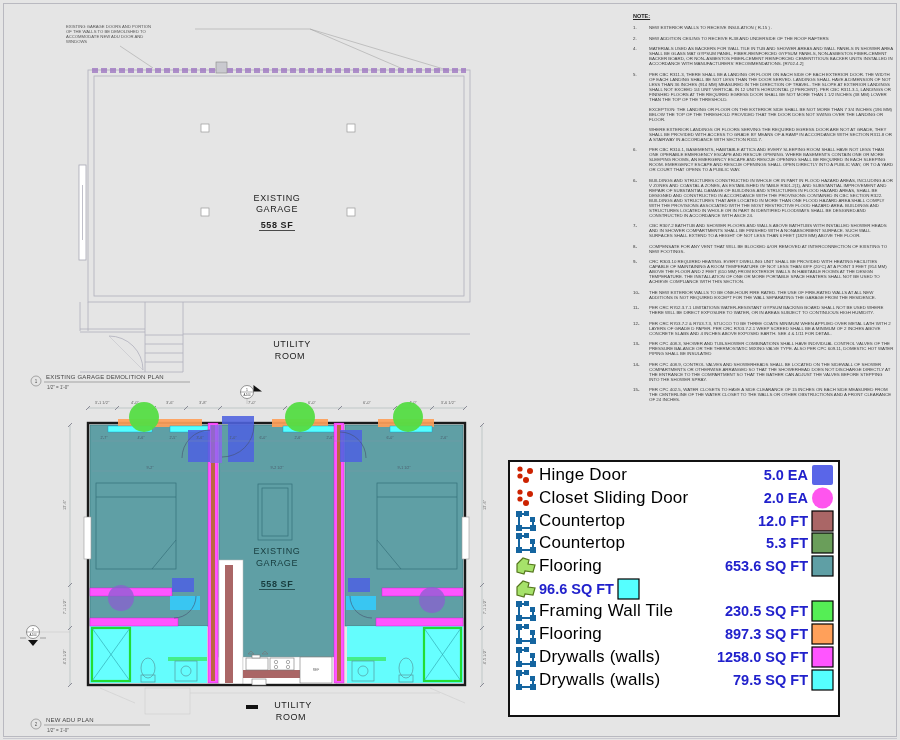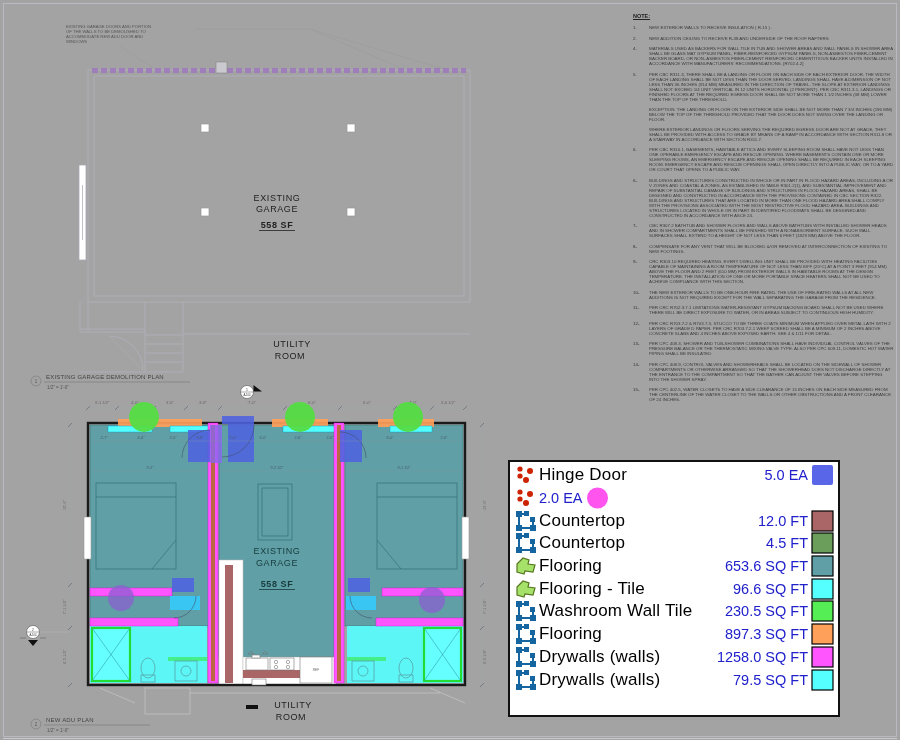--- a/index.html
+++ b/index.html
@@ -1,34 +1,34 @@
 <!DOCTYPE html>
 <html><head>
 <meta charset="utf-8">
 <style>
   html,body{margin:0;padding:0;background:#fff;}
-  #sheet{position:relative;width:900px;height:740px;background:#a3a3a3;overflow:hidden;
+  #sheet{position:relative;width:900px;height:740px;background:#e5e5e5;overflow:hidden;
          font-family:"Liberation Sans",sans-serif;}
   .frame{position:absolute;inset:3px;border:1px solid #b9b9c0;pointer-events:none;}
   .frame2{position:absolute;left:3px;right:3px;bottom:1px;border-top:1px solid #c9c9d0;height:0;}
 
   
   #notes{position:absolute;left:633px;top:13px;width:261px;color:#3a3a3a;}
   #notes .nhead{font-size:5.5px;font-weight:bold;text-decoration:underline;color:#222;margin-bottom:6px;}
   .note{display:flex;gap:5px;margin-bottom:5.5px;}
   .nnum{flex:none;width:11px;font-size:4.4px;line-height:5px;color:#333;}
   .ntext{font-size:4.4px;line-height:5px;white-space:pre-line;text-align:left;color:#3a3a3a;}
 
   
   #legend{position:absolute;left:508px;top:460px;width:332px;height:257px;background:#fff;
           border:2px solid #111;box-sizing:border-box;padding:2px 4px 0 3px;z-index:40;}
   .lrow{display:flex;align-items:center;height:22.7px;}
   .licon{flex:none;width:26px;height:22px;display:flex;align-items:center;justify-content:center;}
   .llabel{flex:1;font-size:17px;color:#000;letter-spacing:.2px;white-space:nowrap;overflow:hidden;}
-  .lqty{flex:none;font-size:14.5px;font-weight:normal;color:#2121cc;margin-right:3px;white-space:nowrap;}
+  .lqty{flex:none;font-size:14.5px;font-weight:bold;color:#2121cc;margin-right:3px;white-space:nowrap;}
   .lswatch{flex:none;width:23px;height:22px;}
 
   svg text{font-family:"Liberation Sans",sans-serif;}
   .planlabel{fill:#222;font-size:9px;letter-spacing:.6px;}
   .tealtxt{fill:#173c3e;}
   .dim{fill:#666;font-size:4px;}
   .dimS{fill:#4a5a6a;font-size:3.6px;}
   .ttl{fill:#444;font-size:6px;letter-spacing:.2px;}
   .scale{fill:#555;font-size:4.5px;}
   .mkr{fill:#333;}
@@ -455,20 +455,21 @@
       <span class="licon">
           <svg width="22" height="22" viewBox="0 0 22 22">
             <g fill="#cc2200">
               <circle cx="5" cy="5" r="2.6"></circle>
               <circle cx="15" cy="7" r="3"></circle>
               <circle cx="5" cy="12" r="2.6"></circle>
               <circle cx="11" cy="16" r="3"></circle>
             </g>
           </svg>
         </span>
+      <span class="llabel">Closet Sliding Door</span>
       <span class="lqty">2.0 EA</span>
       <svg class="lswatch" viewBox="0 0 23 22">
           <circle cx="11.5" cy="11" r="10.5" fill="#ff55ee"></circle>
         </svg>
     </div>
 
     <div class="lrow">
       <span class="licon">
           <svg width="22" height="22" viewBox="0 0 22 22">
             <path d="M4,4 L4,18 L18,18 M4,4 L11,4 M18,10 L18,18" stroke="#1565a0" stroke-width="2" fill="none"></path>
@@ -495,21 +496,21 @@
             <g fill="#1565a0">
               <rect x="1" y="1" width="6" height="6"></rect>
               <rect x="9" y="1" width="5" height="5"></rect>
               <rect x="1" y="15" width="6" height="6"></rect>
               <rect x="15" y="15" width="6" height="6"></rect>
               <rect x="15" y="7" width="5" height="5"></rect>
             </g>
           </svg>
         </span>
       <span class="llabel">Countertop</span>
-      <span class="lqty">4.5 FT</span>
+      <span class="lqty">5.3 FT</span>
       <svg class="lswatch" viewBox="0 0 23 22">
           <rect x="1" y="1" width="21" height="20" stroke="#000" stroke-width="1.2" fill="#6a9e5a"></rect>
         </svg>
     </div>
 
     <div class="lrow">
       <span class="licon">
           <svg width="22" height="22" viewBox="0 0 22 22">
             <path d="M2,9 L8,3 L14,5 L13,9 L20,10 L18,17 L10,16 L9,19 L2,17 Z" fill="#a6e26a" stroke="#55771e" stroke-width="1.2"></path>
           </svg>
@@ -520,42 +521,41 @@
           <rect x="1" y="1" width="21" height="20" stroke="#000" stroke-width="1.2" fill="#5f9fa5"></rect>
         </svg>
     </div>
 
     <div class="lrow">
       <span class="licon">
           <svg width="22" height="22" viewBox="0 0 22 22">
             <path d="M2,9 L8,3 L14,5 L13,9 L20,10 L18,17 L10,16 L9,19 L2,17 Z" fill="#a6e26a" stroke="#55771e" stroke-width="1.2"></path>
           </svg>
         </span>
-      <span class="llabel">Flooring - Tile</span>
       <span class="lqty">96.6 SQ FT</span>
       <svg class="lswatch" viewBox="0 0 23 22">
           <rect x="1" y="1" width="21" height="20" stroke="#000" stroke-width="1.2" fill="#55ffff"></rect>
         </svg>
     </div>
 
 
     <div class="lrow">
       <span class="licon">
           <svg width="22" height="22" viewBox="0 0 22 22">
             <path d="M4,4 L4,18 L18,18 M4,4 L11,4 M18,10 L18,18" stroke="#1565a0" stroke-width="2" fill="none"></path>
             <g fill="#1565a0">
               <rect x="1" y="1" width="6" height="6"></rect>
               <rect x="9" y="1" width="5" height="5"></rect>
               <rect x="1" y="15" width="6" height="6"></rect>
               <rect x="15" y="15" width="6" height="6"></rect>
               <rect x="15" y="7" width="5" height="5"></rect>
             </g>
           </svg>
         </span>
-      <span class="llabel">Washroom Wall Tile</span>
+      <span class="llabel">Framing Wall Tile</span>
       <span class="lqty">230.5 SQ FT</span>
       <svg class="lswatch" viewBox="0 0 23 22">
           <rect x="1" y="1" width="21" height="20" stroke="#000" stroke-width="1.2" fill="#55ee55"></rect>
         </svg>
     </div>
 
     <div class="lrow">
       <span class="licon">
           <svg width="22" height="22" viewBox="0 0 22 22">
             <path d="M4,4 L4,18 L18,18 M4,4 L11,4 M18,10 L18,18" stroke="#1565a0" stroke-width="2" fill="none"></path>

